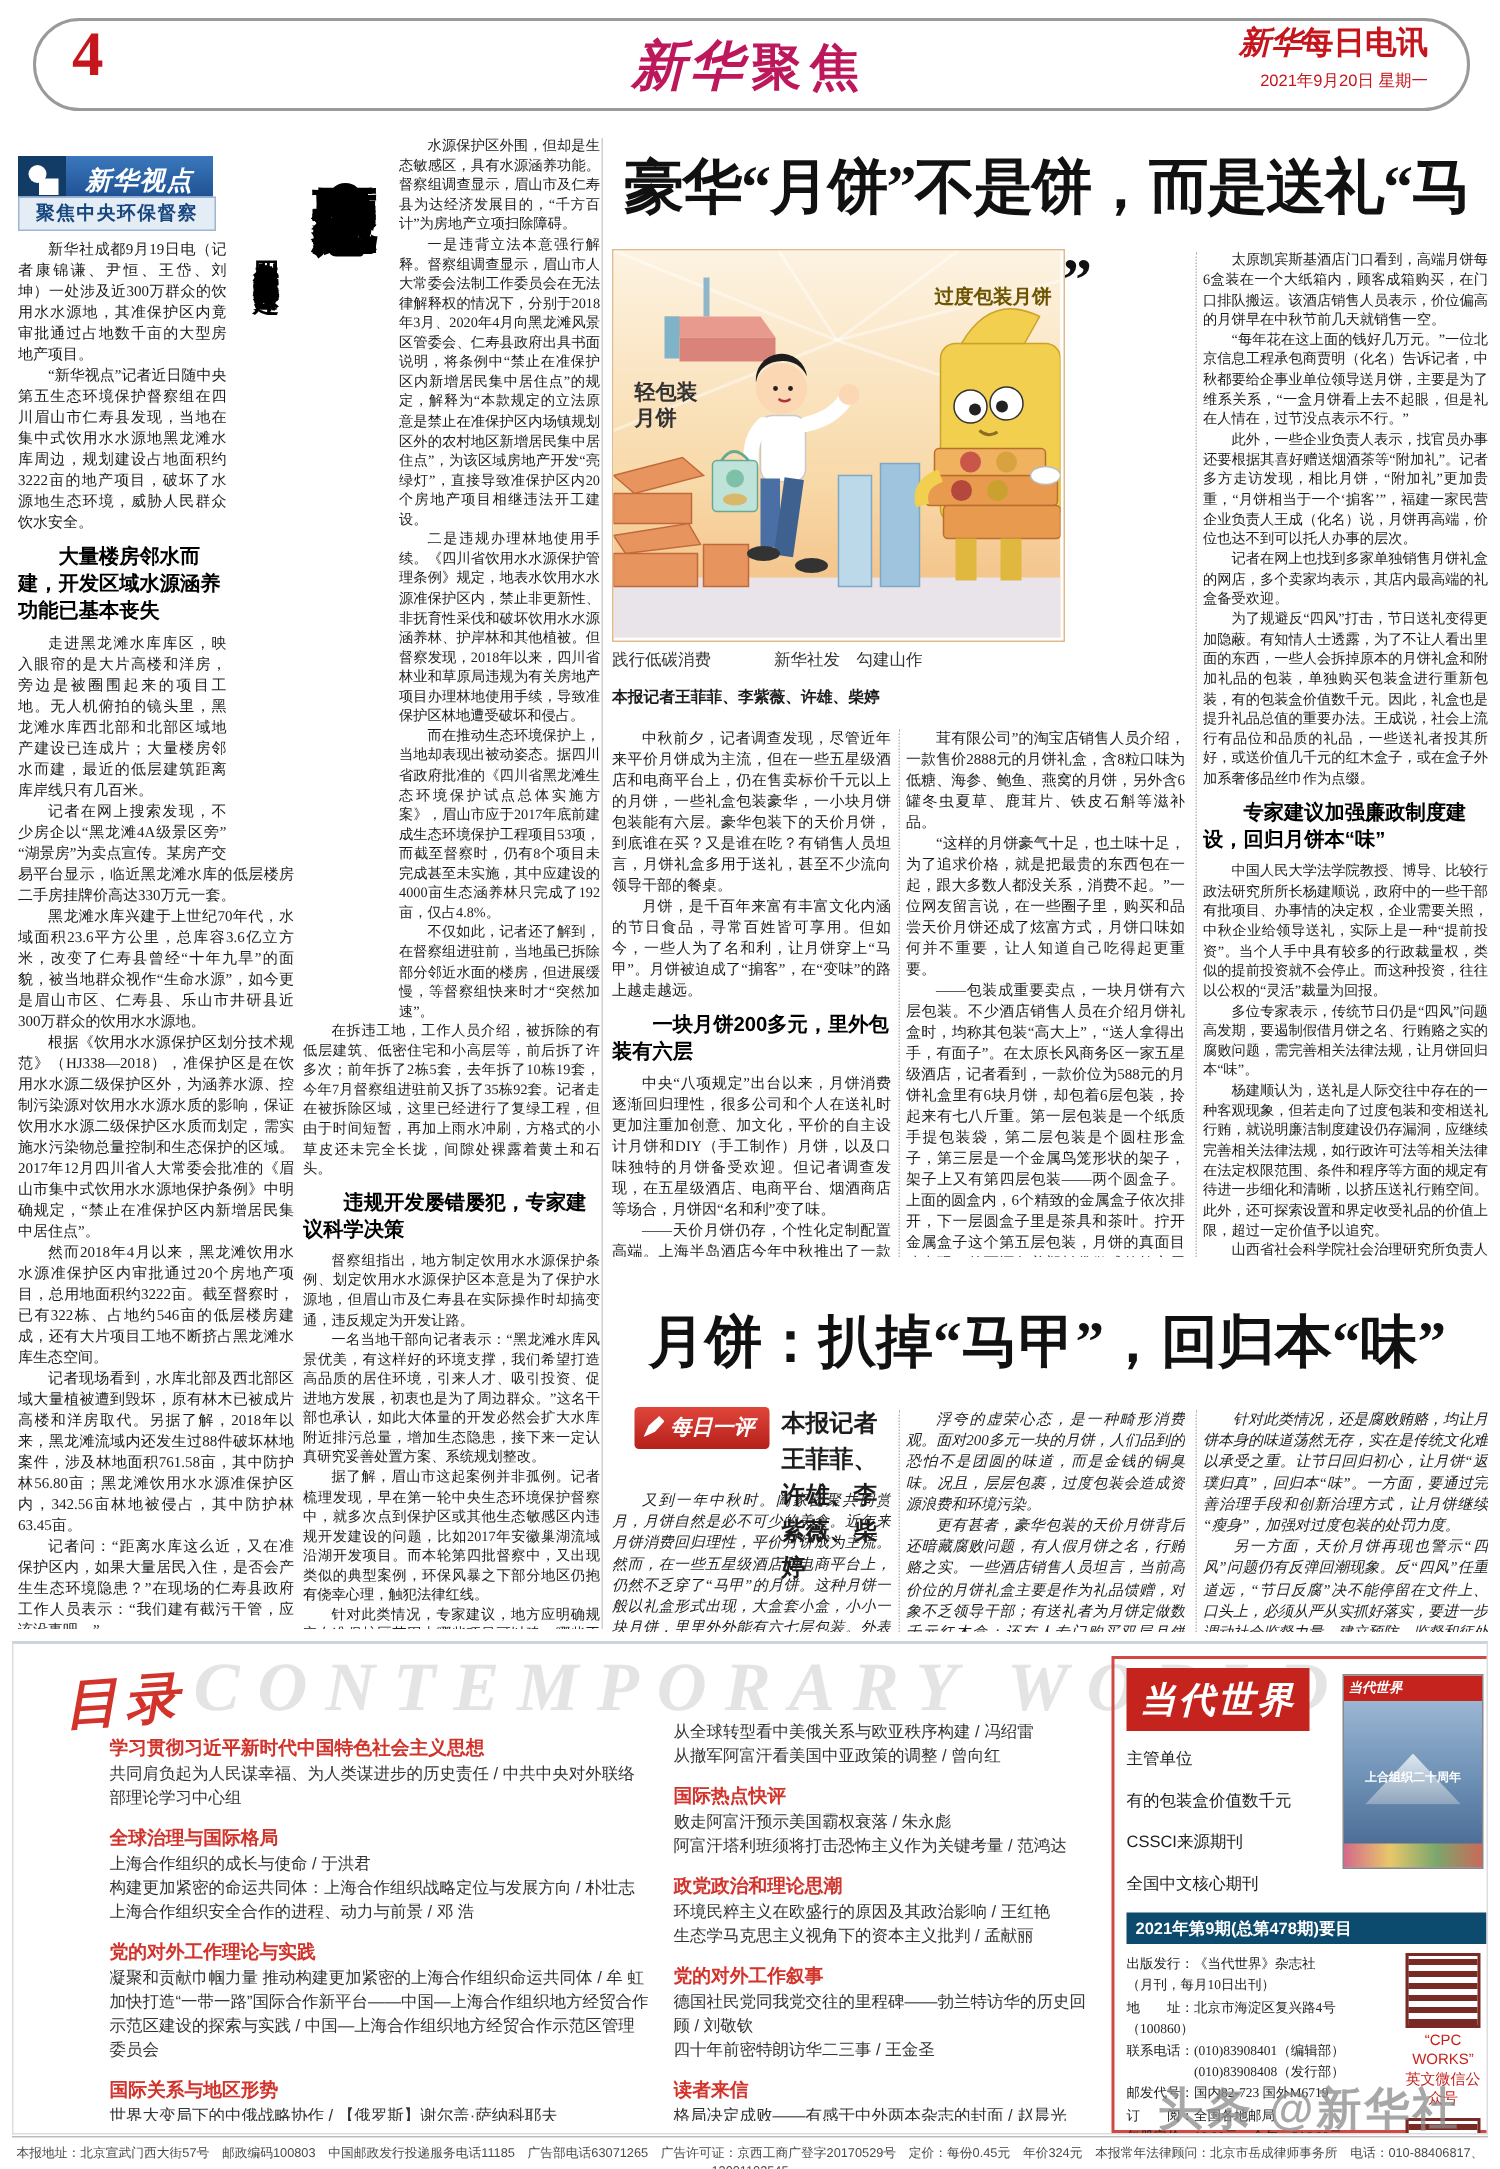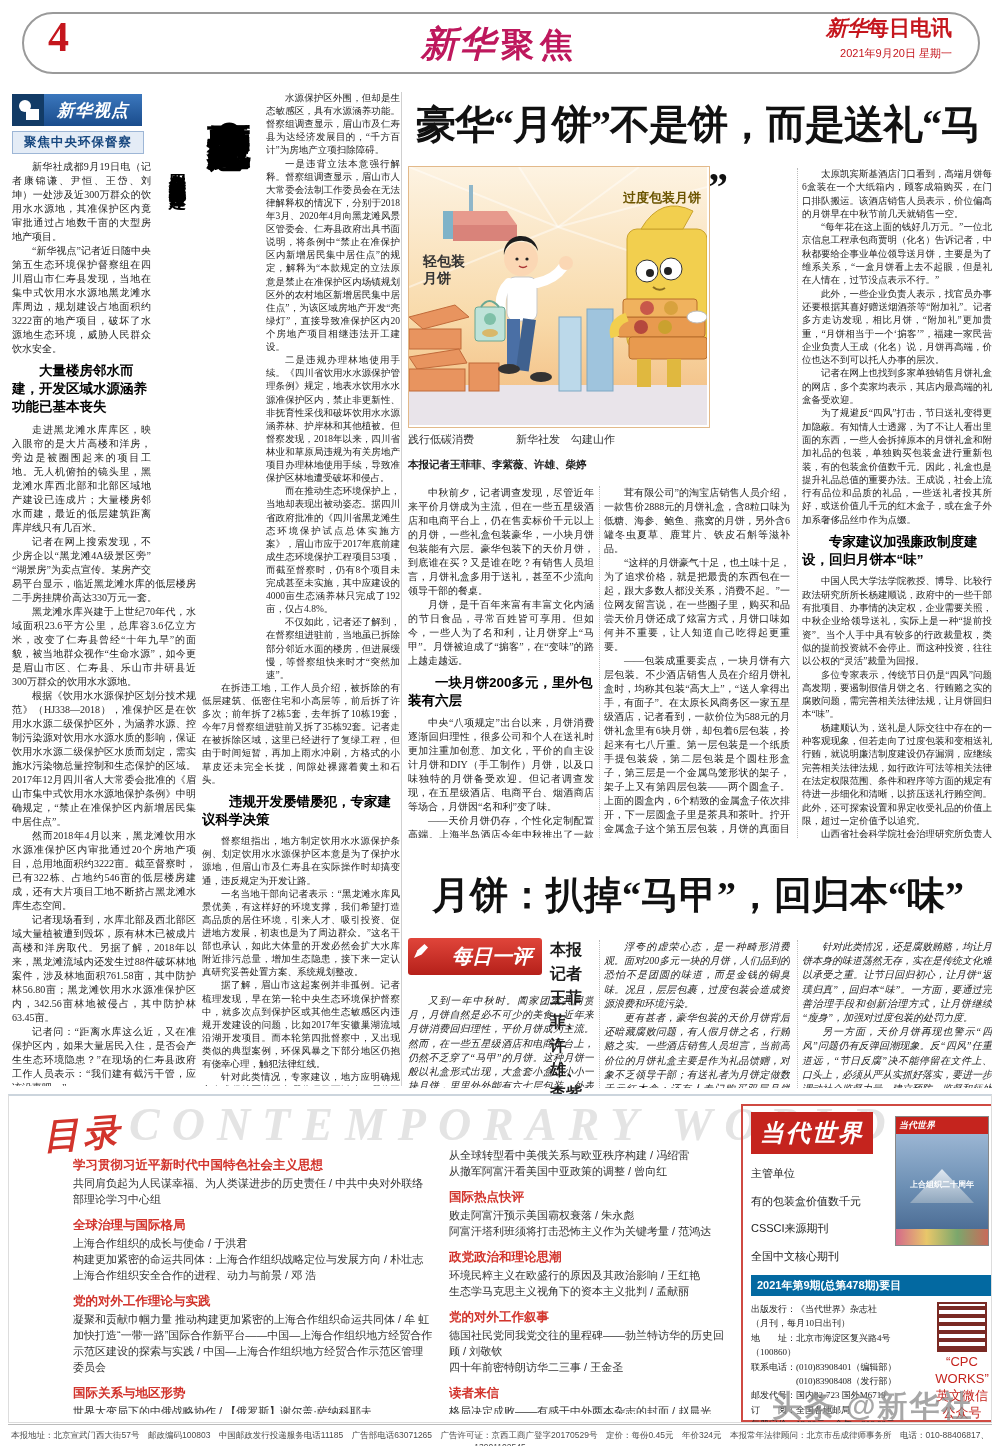--- a/index.html
+++ b/index.html
@@ -14,21 +14,21 @@
   .pagenum{position:absolute;left:48px;top:16px;font-size:42px;font-weight:bold;color:#c5161d;line-height:1;}
   .paplogo{position:absolute;left:0;right:0;top:20px;text-align:center;color:#be185d;}
   .paplogo .script{font-style:italic;font-weight:bold;font-size:36px;letter-spacing:2px;}
   .paplogo .block{font-weight:900;font-size:33px;letter-spacing:6px;font-family:"Liberation Sans","DejaVu Sans",sans-serif;}
   .masthead{position:absolute;right:48px;top:14px;text-align:right;color:#c5161d;}
   .masthead .mh1{font-size:21px;font-weight:900;}
   .masthead .mh1 .script{font-style:italic;}
   .masthead .mh2{font-size:11px;margin-top:4px;color:#c5161d;font-family:"Liberation Sans","DejaVu Sans",sans-serif;}
 
   
-  .xv-badge{position:absolute;left:12px;top:94px;width:130px;height:32px;display:flex;}
+  .xv-badge{position:absolute;left:12px;top:104px;width:130px;height:32px;display:flex;}
   .xv-mark{width:32px;height:32px;background:#123b66;position:relative;}
   .xv-mark:before{content:"";position:absolute;left:7px;top:6px;width:12px;height:12px;border-radius:50%;background:#fff;}
   .xv-mark:after{content:"";position:absolute;left:14px;top:15px;width:13px;height:11px;background:#fff;}
   .xv-label{flex:1;background:linear-gradient(180deg,#3b77bd,#1a4c8c);color:#fff;font-weight:900;
             font-size:17px;display:flex;align-items:center;justify-content:center;letter-spacing:1px;
             font-family:"Liberation Sans","DejaVu Sans",sans-serif;font-style:italic;}
   .xv-badge2{position:absolute;left:12px;top:131px;width:130px;height:21px;background:#e4ecf6;border:1px solid #9db6d6;
              color:#17477f;font-weight:bold;font-size:12.5px;display:flex;align-items:center;justify-content:center;
              font-family:"Liberation Sans","DejaVu Sans",sans-serif;letter-spacing:1px;}
 
@@ -62,22 +62,22 @@
           font-family:"Liberation Sans","DejaVu Sans",sans-serif;}
   .mc1{position:absolute;left:408px;top:486px;width:186px;height:352px;overflow:hidden;font-size:10px;line-height:1.4;}
   .mc2{position:absolute;left:604px;top:486px;width:186px;height:352px;overflow:hidden;font-size:10px;line-height:1.4;}
   .mc3{position:absolute;left:802px;top:168px;width:190px;height:670px;overflow:hidden;font-size:9.5px;line-height:1.4;}
 
   
   .headline2{position:absolute;left:404px;top:866px;width:588px;height:58px;text-align:center;
              font-size:38px;font-weight:900;line-height:58px;color:#111;}
   .cm-badgewrap{position:absolute;left:408px;top:938px;width:186px;display:flex;gap:8px;align-items:flex-start;}
   .cm-badge{background:linear-gradient(180deg,#e0453a,#b5201a);color:#fff;font-weight:900;font-style:italic;
-            font-size:20px;padding:5px 10px 5px 44px;border-radius:3px;position:relative;white-space:nowrap;
-            font-family:"Liberation Sans","DejaVu Sans",sans-serif;}
+            font-size:14px;padding:5px 10px 5px 24px;border-radius:3px;position:relative;white-space:nowrap;
+            font-family:"Liberation Sans","DejaVu Sans",sans-serif;margin-left:15px;}
   .cm-badge .pen{position:absolute;left:6px;top:6px;width:14px;height:14px;background:#fff;
                  clip-path:polygon(0 100%,25% 45%,75% 0,100% 25%,55% 75%);}
   .cm-byline{font-weight:900;font-size:16px;line-height:1.5;font-family:Liberation Sans, sans-serif;}
   .cm{font-style:italic;}
   .cm1{position:absolute;left:408px;top:994px;width:186px;height:94px;overflow:hidden;font-size:10px;line-height:1.42;}
   .cm2{position:absolute;left:604px;top:940px;width:186px;height:148px;overflow:hidden;font-size:10px;line-height:1.42;}
   .cm3{position:absolute;left:802px;top:940px;width:190px;height:148px;overflow:hidden;font-size:10px;line-height:1.42;}
 
   
   .toc-box{position:absolute;left:8px;top:1094px;width:982px;height:326px;border:1px solid #ddd;
@@ -98,30 +98,30 @@
             font-size:24px;font-weight:900;font-style:italic;letter-spacing:2px;}
   .mag-cover{position:absolute;right:10px;top:10px;width:92px;height:128px;background:linear-gradient(180deg,#aac2dd 0%,#6c8fb4 55%,#41618a 100%);
              border:1px solid #888;overflow:hidden;font-family:"Liberation Sans","DejaVu Sans",sans-serif;}
   .mag-cover .cv-t{background:#c5241e;color:#fff;font-size:9px;font-weight:900;padding:2px 3px;font-style:italic;}
   .mag-cover .cv-ship{position:absolute;left:14px;top:52px;width:64px;height:34px;background:linear-gradient(180deg,#dfe8f1,#8fa6bd);
                       clip-path:polygon(50% 0,100% 100%,0 100%);}
   .mag-cover .cv-cap{position:absolute;left:0;right:0;top:62px;text-align:center;color:#fff;font-size:8px;font-weight:bold;}
   .mag-cover .cv-b{position:absolute;left:0;right:0;bottom:0;height:16px;
                    background:linear-gradient(90deg,#d46a8a,#e8c76a,#7ba76c,#c96a5a);}
   .mag-lines{margin-top:8px;font-size:11px;line-height:1.5;font-family:"Liberation Sans","DejaVu Sans",sans-serif;color:#222;}
-  .mag-bar{margin-top:10px;background:#0369a1;color:#fff;font-size:11px;font-weight:900;padding:3px 6px;
+  .mag-bar{margin-top:10px;background:#0c4a6e;color:#fff;font-size:11px;font-weight:900;padding:3px 6px;
            font-family:"Liberation Sans","DejaVu Sans",sans-serif;}
   .mag-info{display:flex;margin-top:6px;}
   .mag-info .lines{flex:1;font-size:9px;line-height:1.6;color:#222;}
   .mag-info .lines p{margin:0;text-indent:0;}
   .qrcol{width:58px;text-align:center;}
   .qr{width:46px;height:46px;margin:0 auto;border:2px solid #7a2a24;
       background:repeating-linear-gradient(0deg,#7a2a24 0 4px,#fff 4px 8px),
                  repeating-linear-gradient(90deg,#7a2a24 0 4px,rgba(255,255,255,.6) 4px 8px);}
-  .qrcap{font-size:13px;color:#c5241e;line-height:1.3;margin:2px 0 6px 0;font-family:"Liberation Sans","DejaVu Sans",sans-serif;}
+  .qrcap{font-size:10px;color:#c5241e;line-height:1.3;margin:2px 0 6px 0;font-family:"Liberation Sans","DejaVu Sans",sans-serif;}
 
   .toutiao{position:absolute;left:772px;top:1386px;font-size:30px;font-weight:900;color:#8a8a8a;opacity:.75;
            font-family:"Liberation Sans","DejaVu Sans",sans-serif;letter-spacing:2px;z-index:6;}
 
   .footer{position:absolute;left:8px;top:1424px;width:984px;border-top:1px solid #bbb;padding-top:5px;
           font-size:8.5px;color:#4a4a4a;text-align:center;font-family:"Liberation Sans","DejaVu Sans",sans-serif;}
 </style>
 </head>
 <body>
 

